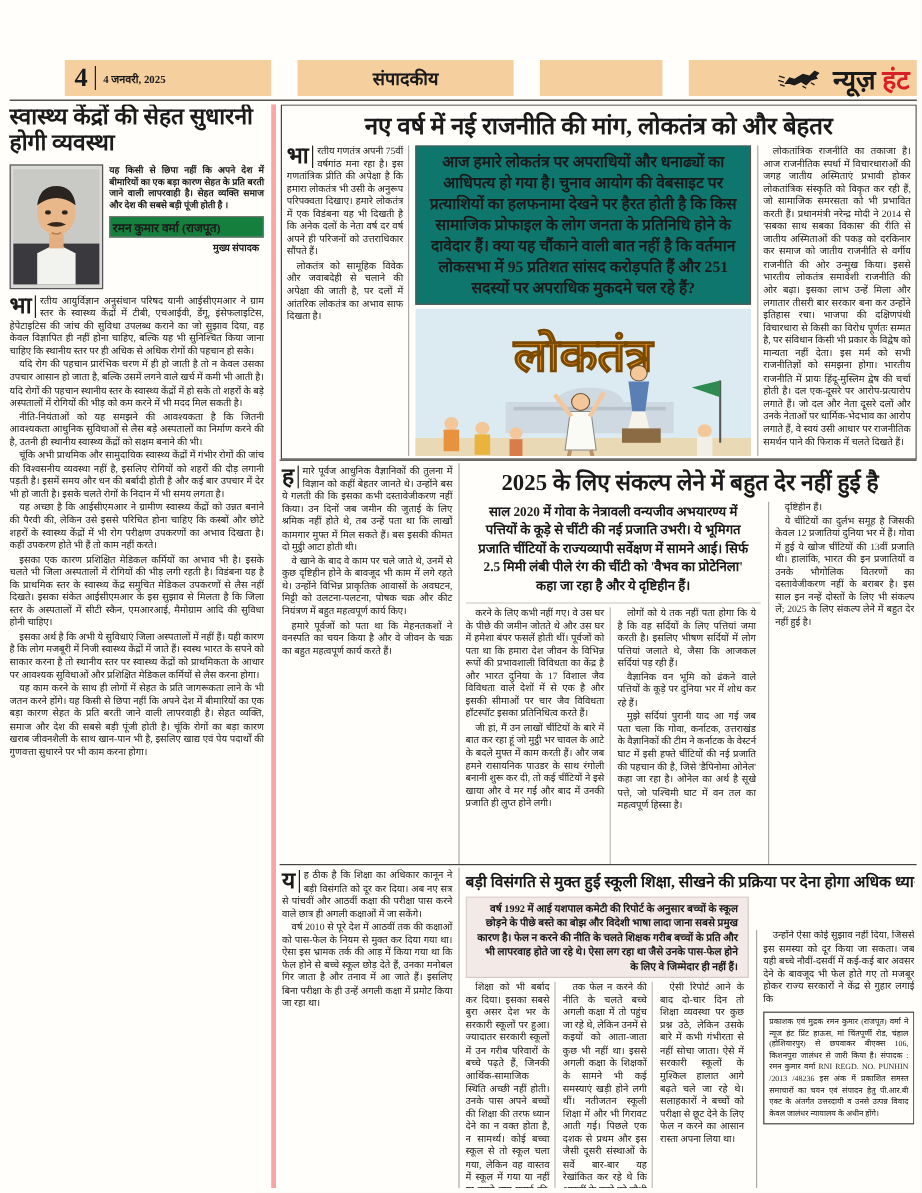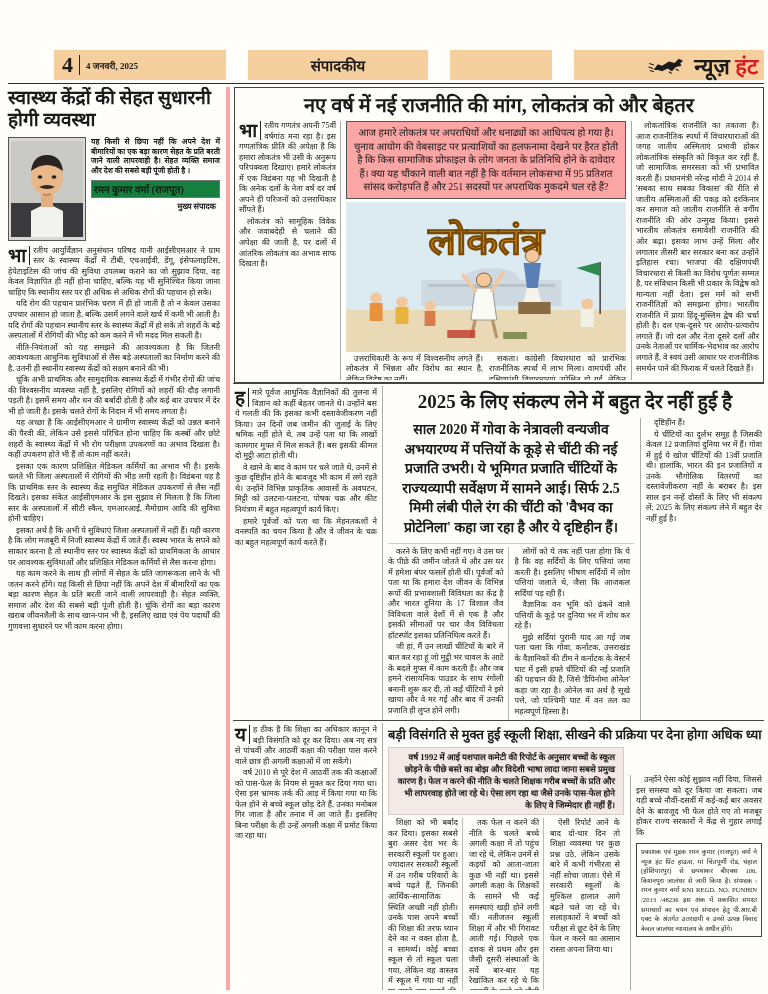--- a/index.html
+++ b/index.html
@@ -41,34 +41,34 @@
   .body-text .para.first { text-indent:0; }
   .dropcap { float:left; font-size:19px; font-weight:bold; line-height:0.95; padding:1px 3px 0 0; margin-right:3px; border-right:1.3px solid #222; }
 
   
   .a1 { border:1px solid #444; height:296px; padding:2px 4px; display:flex; flex-direction:column; overflow:hidden; margin-left:4px; }
   .a1-headline { font-size:20px; font-weight:bold; text-align:center; white-space:nowrap; overflow:hidden; padding:1px 0 3px; }
   .a1-row { flex:1; display:flex; gap:5px; overflow:hidden; }
   .a1-col { width:102px; border-right:1px solid #aaa; padding-right:4px; }
   .a1-col-r { width:128px; border-left:1px solid #aaa; padding-left:4px; }
   .a1-center { flex:1; display:flex; flex-direction:column; overflow:hidden; }
-  .intro-box { border:1px solid #555; background:#fca5a5; font-size:10px; font-weight:normal; text-align:center; line-height:1.35; padding:4px 6px; }
+  .intro-box { border:1px solid #555; background:#0f766e; font-size:13px; font-weight:bold; text-align:center; line-height:1.35; padding:4px 6px; }
   .cartoon-wrap { flex:none; height:150px; margin-top:3px; }
   .cartoon-wrap svg { width:100%; height:100%; display:block; }
   .a1-bottom { display:flex; gap:6px; margin-top:2px; overflow:hidden; }
   .a1-bcol { flex:1; }
 
   
   .a2 { height:337px; display:flex; border-top:1px solid #444; overflow:hidden; margin-left:3px; padding-top:2px; }
   .mini-col { width:150px; flex:none; border-right:1px solid #aaa; padding:2px 5px 0 2px; overflow:hidden; }
   .a2-main { flex:1; display:flex; flex-direction:column; padding:0 2px 0 5px; overflow:hidden; }
   .a2-headline { font-size:19px; font-weight:bold; text-align:center; white-space:nowrap; overflow:hidden; padding:2px 0 4px; }
   .a2-row { flex:1; display:flex; gap:6px; overflow:hidden; }
   .a2-left { flex:1; display:flex; flex-direction:column; }
-  .a2-subhead { font-size:14px; font-weight:bold; text-align:center; line-height:1.4; padding:2px 10px 5px; border-bottom:1px solid #ccc; margin-bottom:3px; }
+  .a2-subhead { font-size:11px; font-weight:bold; text-align:center; line-height:1.4; padding:2px 10px 5px; border-bottom:1px solid #ccc; margin-bottom:3px; }
   .a2-cols { flex:1; display:flex; gap:6px; overflow:hidden; }
   .a2-col { flex:1; border-right:1px solid #bbb; padding-right:4px; }
   .a2-col:last-child { border-right:none; }
   .side-col { width:122px; flex:none; border-left:1px solid #aaa; padding-left:5px; }
 
   
   .a3 { flex:1; display:flex; border-top:1px solid #444; overflow:hidden; margin-left:3px; padding-top:2px; }
   .a3-main { flex:1; display:flex; flex-direction:column; padding:0 2px 0 5px; overflow:hidden; }
   .a3-headline { font-size:13px; font-weight:bold; white-space:nowrap; overflow:hidden; padding:2px 0 4px; }
   .a3-row { flex:1; display:flex; gap:6px; overflow:hidden; }

